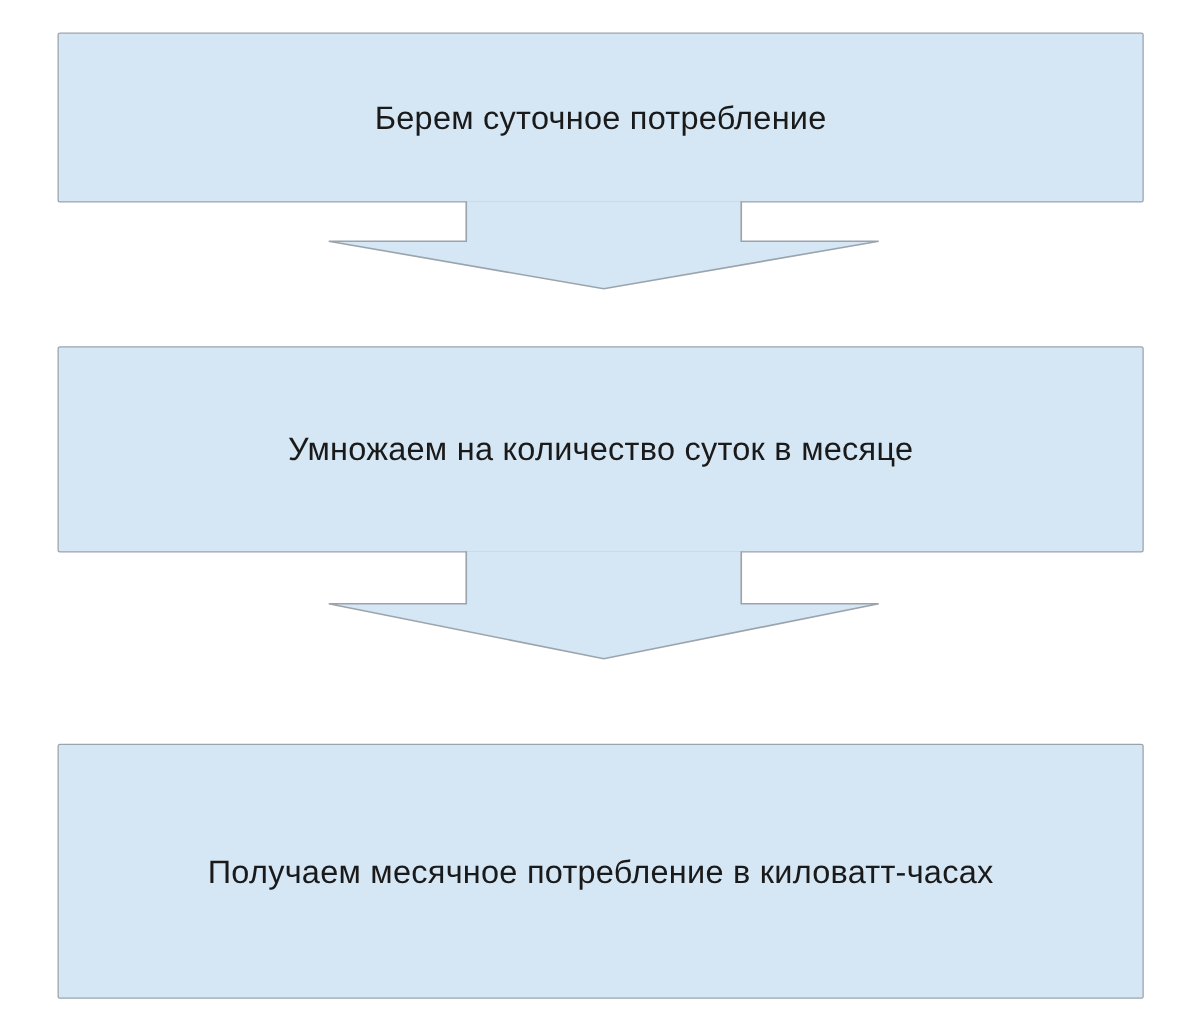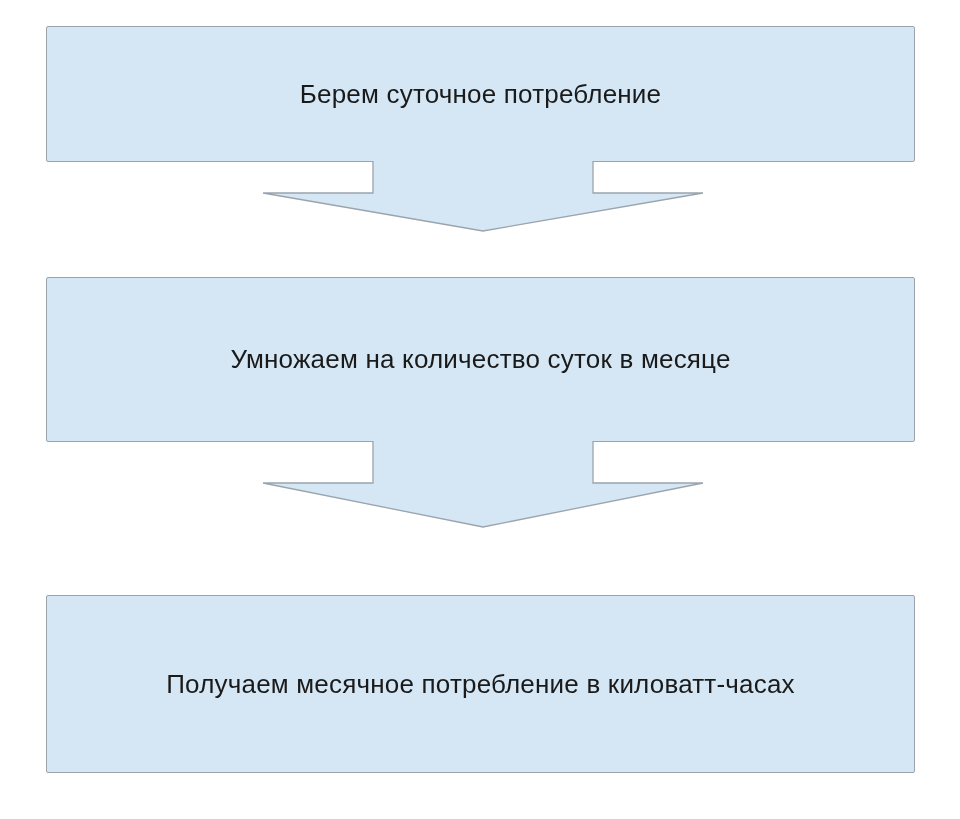--- a/index.html
+++ b/index.html
@@ -30,21 +30,21 @@
     padding: 0 30px;
   }
   .step-box span {
     font-size: 26px;
     line-height: 1.25;
     color: var(--text, #1a1a1a);
     letter-spacing: 0.2px;
   }
   .box1 { top: 26px;  height: 136px; }
   .box2 { top: 277px; height: 165px; text-align: right; }
-  .box3 { top: 595px; height: 178px; }
+  .box3 { top: 595px; height: 204px; }
   .arrow {
     position: absolute;
     left: 263px;
     overflow: visible;
     display: block;
   }
   .arrow1 { top: 161px; }
   .arrow2 { top: 441px; }
   .arrow path {
     fill: var(--box-fill, #d5e7f4);

